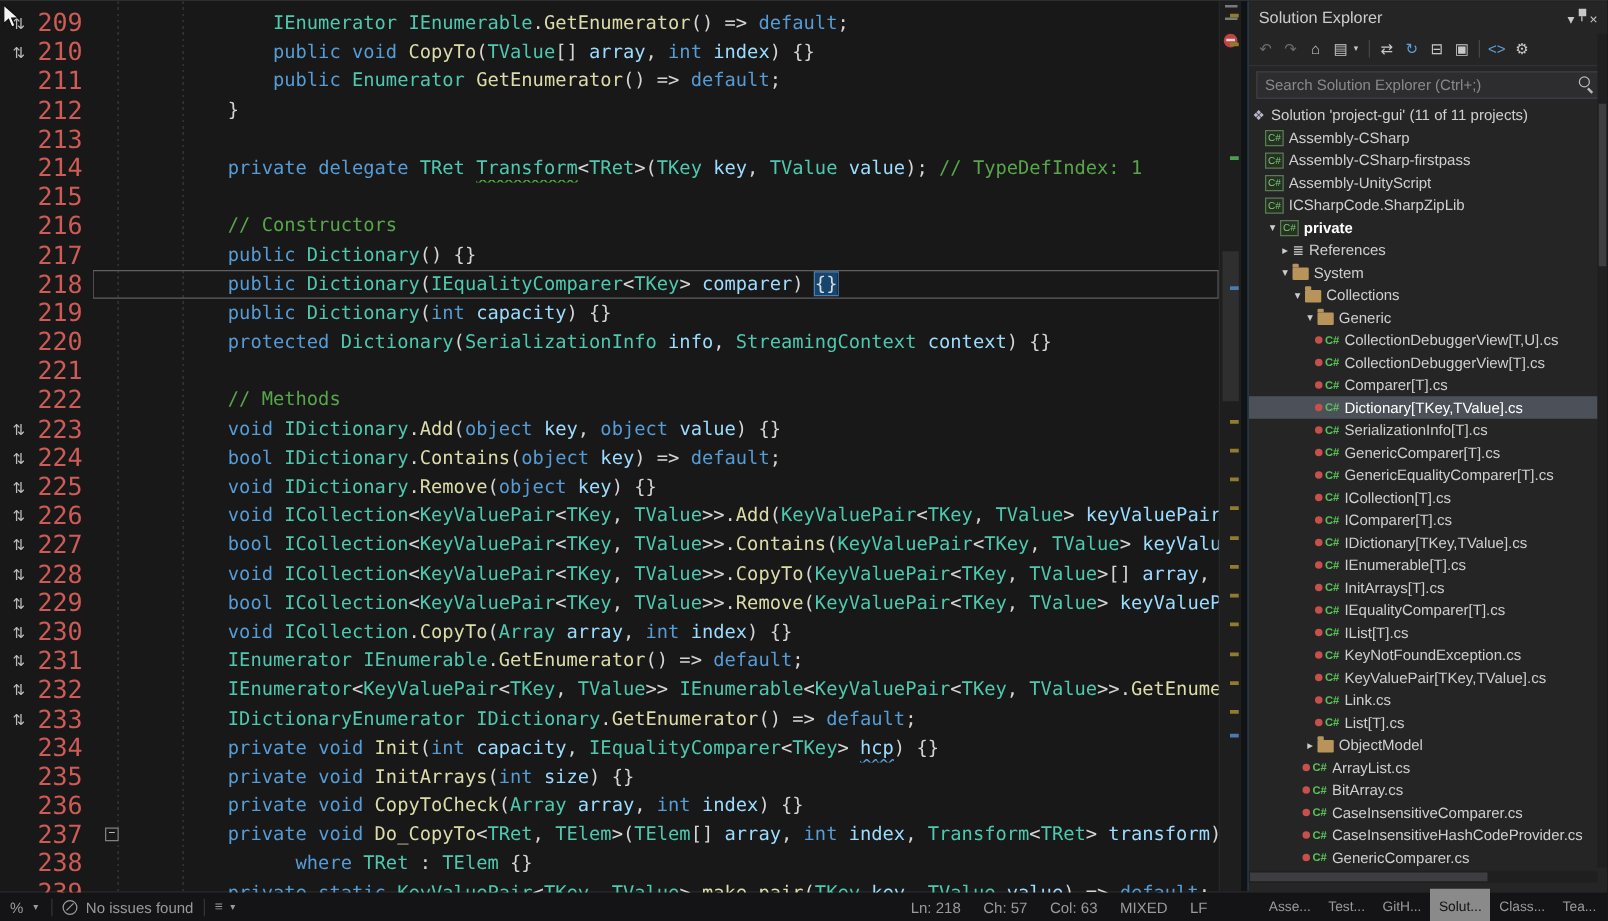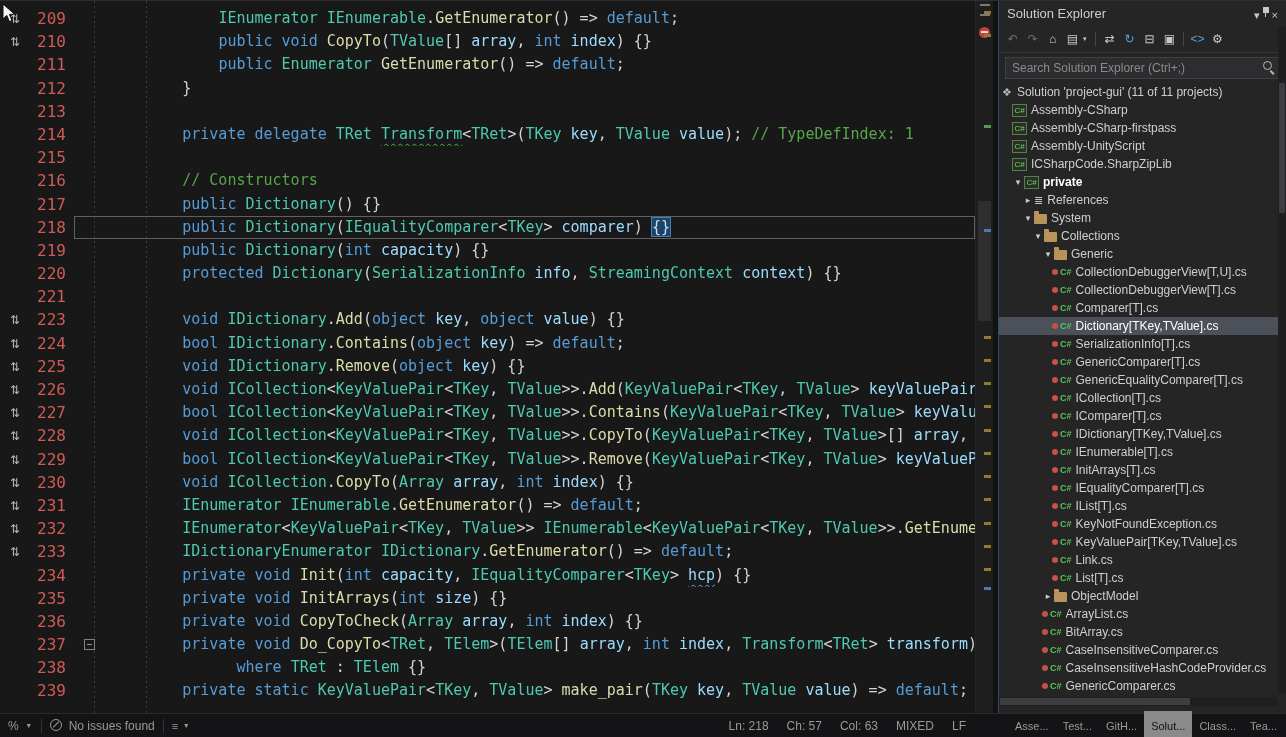--- a/index.html
+++ b/index.html
@@ -9,22 +9,22 @@
 
   
   #editor{position:absolute;left:0;top:0;width:975px;height:713px;background:#181818;overflow:hidden;}
   .guide{position:absolute;top:0;height:713px;width:1px;z-index:0;
          background:repeating-linear-gradient(#3a3a3a 0 2px,transparent 2px 5px);}
   #lines{position:absolute;top:6px;left:0;right:0;z-index:1;}
   .row{display:flex;height:23.2px;line-height:23.2px;font-family:"DejaVu Sans Mono",monospace;
        font-size:15px;white-space:pre;}
   .glyph{width:30px;flex:none;text-align:center;}
   .gi{color:#bcbcbc;font-size:12px;font-family:"DejaVu Sans",sans-serif;}
-  .lnum{width:44px;flex:none;text-align:right;padding-right:8px;box-sizing:border-box;
-        color:#cf5b56;font-size:16px;}
+  .lnum{width:44px;flex:none;text-align:left;padding-right:8px;box-sizing:border-box;
+        color:#cf5b56;font-size:20px;}
   .body{flex:1;display:flex;min-width:0;}
   .row.current .body{box-shadow:inset 0 0 0 1px #5f5f5f;}
   .fold{width:36px;flex:none;position:relative;}
   .foldbox{position:absolute;left:10px;top:6px;width:11px;height:11px;border:1px solid #808080;
            box-sizing:border-box;background:#181818;color:#c0c0c0;font-size:9px;line-height:8px;
            text-align:center;display:block;}
   .code{flex:1;min-width:0;overflow:hidden;color:#d4d4d4;}
   .tk-k{color:#569cd6}.tk-t{color:#4ec9b0}.tk-p{color:#9cdcfe}.tk-m{color:#dcdcaa}
   .tk-c{color:#57a64a}.tk-d{color:#d4d4d4}
   .tk-w{color:#4ec9b0;text-decoration:underline wavy #4fb53c 1px;text-underline-offset:4px;}
@@ -87,21 +87,21 @@
   #phs{position:absolute;left:0;right:8px;bottom:8px;height:9px;background:#1f1f1f;}
   .phthumb{position:absolute;left:1px;top:1px;bottom:1px;width:68%;background:#3e3e42;}
 
   
   #statusbar{position:absolute;left:0;bottom:0;width:1286px;height:24px;background:#141416;
              border-top:1px solid #2a2a2c;box-sizing:border-box;display:flex;align-items:center;
              color:#9a9a9a;font-size:12px;}
   .sb{padding:0 4px 0 8px;}
   .caret{font-size:8px;color:#9a9a9a;padding:0 4px;}
   .sbdiv{width:1px;height:14px;background:#333;margin:0 6px;}
-  .noiss{display:flex;align-items:flex-start;gap:7px;padding:0 2px;}
+  .noiss{display:flex;align-items:center;gap:7px;padding:0 2px;}
   .noiss-icon{width:12px;height:12px;border:1px solid #9a9a9a;border-radius:50%;position:relative;box-sizing:border-box;}
   .noiss-icon::after{content:"";position:absolute;left:1px;top:4.5px;width:8px;height:1px;
                      background:#9a9a9a;transform:rotate(-45deg);}
   .sb-ico{font-size:11px;padding:0 2px;}
   .sb-right{margin-left:auto;display:flex;gap:18px;align-items:center;}
   #wtabs{display:flex;margin-left:42px;margin-right:2px;height:29px;align-items:stretch;}
   .wtab{padding:0 7px;display:flex;align-items:center;font-size:11px;color:#9a9a9a;}
   .wtab.active{background:#8a8a8a;color:#131313;}
   #cursor{position:absolute;left:2px;top:2px;z-index:50;}
 </style>
@@ -120,20 +120,21 @@
         <div class="row"><div class="glyph"></div><div class="lnum">212</div><div class="body"><div class="fold"></div><div class="code"><span class="tk-d">        }</span></div></div></div>
         <div class="row"><div class="glyph"></div><div class="lnum">213</div><div class="body"><div class="fold"></div><div class="code"></div></div></div>
         <div class="row"><div class="glyph"></div><div class="lnum">214</div><div class="body"><div class="fold"></div><div class="code"><span class="tk-d">        </span><span class="tk-k">private</span><span class="tk-d"> </span><span class="tk-k">delegate</span><span class="tk-d"> </span><span class="tk-t">TRet</span><span class="tk-d"> </span><span class="tk-w">Transform</span><span class="tk-d">&lt;</span><span class="tk-t">TRet</span><span class="tk-d">&gt;(</span><span class="tk-t">TKey</span><span class="tk-d"> </span><span class="tk-p">key</span><span class="tk-d">, </span><span class="tk-t">TValue</span><span class="tk-d"> </span><span class="tk-p">value</span><span class="tk-d">); </span><span class="tk-c">// TypeDefIndex: 1</span></div></div></div>
         <div class="row"><div class="glyph"></div><div class="lnum">215</div><div class="body"><div class="fold"></div><div class="code"></div></div></div>
         <div class="row"><div class="glyph"></div><div class="lnum">216</div><div class="body"><div class="fold"></div><div class="code"><span class="tk-d">        </span><span class="tk-c">// Constructors</span></div></div></div>
         <div class="row"><div class="glyph"></div><div class="lnum">217</div><div class="body"><div class="fold"></div><div class="code"><span class="tk-d">        </span><span class="tk-k">public</span><span class="tk-d"> </span><span class="tk-t">Dictionary</span><span class="tk-d">() {}</span></div></div></div>
         <div class="row current"><div class="glyph"></div><div class="lnum">218</div><div class="body"><div class="fold"></div><div class="code"><span class="tk-d">        </span><span class="tk-k">public</span><span class="tk-d"> </span><span class="tk-t">Dictionary</span><span class="tk-d">(</span><span class="tk-t">IEqualityComparer</span><span class="tk-d">&lt;</span><span class="tk-t">TKey</span><span class="tk-d">&gt; </span><span class="tk-p">comparer</span><span class="tk-d">) </span><span class="tk-b">{}</span></div></div></div>
         <div class="row"><div class="glyph"></div><div class="lnum">219</div><div class="body"><div class="fold"></div><div class="code"><span class="tk-d">        </span><span class="tk-k">public</span><span class="tk-d"> </span><span class="tk-t">Dictionary</span><span class="tk-d">(</span><span class="tk-k">int</span><span class="tk-d"> </span><span class="tk-p">capacity</span><span class="tk-d">) {}</span></div></div></div>
         <div class="row"><div class="glyph"></div><div class="lnum">220</div><div class="body"><div class="fold"></div><div class="code"><span class="tk-d">        </span><span class="tk-k">protected</span><span class="tk-d"> </span><span class="tk-t">Dictionary</span><span class="tk-d">(</span><span class="tk-t">SerializationInfo</span><span class="tk-d"> </span><span class="tk-p">info</span><span class="tk-d">, </span><span class="tk-t">StreamingContext</span><span class="tk-d"> </span><span class="tk-p">context</span><span class="tk-d">) {}</span></div></div></div>
         <div class="row"><div class="glyph"></div><div class="lnum">221</div><div class="body"><div class="fold"></div><div class="code"></div></div></div>
+        <div class="row"><div class="glyph"></div><div class="lnum">222</div><div class="body"><div class="fold"></div><div class="code"><span class="tk-d">        </span><span class="tk-c">// Methods</span></div></div></div>
         <div class="row"><div class="glyph"><span class="gi">⇅</span></div><div class="lnum">223</div><div class="body"><div class="fold"></div><div class="code"><span class="tk-d">        </span><span class="tk-k">void</span><span class="tk-d"> </span><span class="tk-t">IDictionary</span><span class="tk-d">.</span><span class="tk-m">Add</span><span class="tk-d">(</span><span class="tk-k">object</span><span class="tk-d"> </span><span class="tk-p">key</span><span class="tk-d">, </span><span class="tk-k">object</span><span class="tk-d"> </span><span class="tk-p">value</span><span class="tk-d">) {}</span></div></div></div>
         <div class="row"><div class="glyph"><span class="gi">⇅</span></div><div class="lnum">224</div><div class="body"><div class="fold"></div><div class="code"><span class="tk-d">        </span><span class="tk-k">bool</span><span class="tk-d"> </span><span class="tk-t">IDictionary</span><span class="tk-d">.</span><span class="tk-m">Contains</span><span class="tk-d">(</span><span class="tk-k">object</span><span class="tk-d"> </span><span class="tk-p">key</span><span class="tk-d">) =&gt; </span><span class="tk-k">default</span><span class="tk-d">;</span></div></div></div>
         <div class="row"><div class="glyph"><span class="gi">⇅</span></div><div class="lnum">225</div><div class="body"><div class="fold"></div><div class="code"><span class="tk-d">        </span><span class="tk-k">void</span><span class="tk-d"> </span><span class="tk-t">IDictionary</span><span class="tk-d">.</span><span class="tk-m">Remove</span><span class="tk-d">(</span><span class="tk-k">object</span><span class="tk-d"> </span><span class="tk-p">key</span><span class="tk-d">) {}</span></div></div></div>
         <div class="row"><div class="glyph"><span class="gi">⇅</span></div><div class="lnum">226</div><div class="body"><div class="fold"></div><div class="code"><span class="tk-d">        </span><span class="tk-k">void</span><span class="tk-d"> </span><span class="tk-t">ICollection</span><span class="tk-d">&lt;</span><span class="tk-t">KeyValuePair</span><span class="tk-d">&lt;</span><span class="tk-t">TKey</span><span class="tk-d">, </span><span class="tk-t">TValue</span><span class="tk-d">&gt;&gt;.</span><span class="tk-m">Add</span><span class="tk-d">(</span><span class="tk-t">KeyValuePair</span><span class="tk-d">&lt;</span><span class="tk-t">TKey</span><span class="tk-d">, </span><span class="tk-t">TValue</span><span class="tk-d">&gt; </span><span class="tk-p">keyValuePair</span></div></div></div>
         <div class="row"><div class="glyph"><span class="gi">⇅</span></div><div class="lnum">227</div><div class="body"><div class="fold"></div><div class="code"><span class="tk-d">        </span><span class="tk-k">bool</span><span class="tk-d"> </span><span class="tk-t">ICollection</span><span class="tk-d">&lt;</span><span class="tk-t">KeyValuePair</span><span class="tk-d">&lt;</span><span class="tk-t">TKey</span><span class="tk-d">, </span><span class="tk-t">TValue</span><span class="tk-d">&gt;&gt;.</span><span class="tk-m">Contains</span><span class="tk-d">(</span><span class="tk-t">KeyValuePair</span><span class="tk-d">&lt;</span><span class="tk-t">TKey</span><span class="tk-d">, </span><span class="tk-t">TValue</span><span class="tk-d">&gt; </span><span class="tk-p">keyValuePair</span></div></div></div>
         <div class="row"><div class="glyph"><span class="gi">⇅</span></div><div class="lnum">228</div><div class="body"><div class="fold"></div><div class="code"><span class="tk-d">        </span><span class="tk-k">void</span><span class="tk-d"> </span><span class="tk-t">ICollection</span><span class="tk-d">&lt;</span><span class="tk-t">KeyValuePair</span><span class="tk-d">&lt;</span><span class="tk-t">TKey</span><span class="tk-d">, </span><span class="tk-t">TValue</span><span class="tk-d">&gt;&gt;.</span><span class="tk-m">CopyTo</span><span class="tk-d">(</span><span class="tk-t">KeyValuePair</span><span class="tk-d">&lt;</span><span class="tk-t">TKey</span><span class="tk-d">, </span><span class="tk-t">TValue</span><span class="tk-d">&gt;[] </span><span class="tk-p">array</span><span class="tk-d">, </span></div></div></div>
         <div class="row"><div class="glyph"><span class="gi">⇅</span></div><div class="lnum">229</div><div class="body"><div class="fold"></div><div class="code"><span class="tk-d">        </span><span class="tk-k">bool</span><span class="tk-d"> </span><span class="tk-t">ICollection</span><span class="tk-d">&lt;</span><span class="tk-t">KeyValuePair</span><span class="tk-d">&lt;</span><span class="tk-t">TKey</span><span class="tk-d">, </span><span class="tk-t">TValue</span><span class="tk-d">&gt;&gt;.</span><span class="tk-m">Remove</span><span class="tk-d">(</span><span class="tk-t">KeyValuePair</span><span class="tk-d">&lt;</span><span class="tk-t">TKey</span><span class="tk-d">, </span><span class="tk-t">TValue</span><span class="tk-d">&gt; </span><span class="tk-p">keyValuePair</span></div></div></div>
         <div class="row"><div class="glyph"><span class="gi">⇅</span></div><div class="lnum">230</div><div class="body"><div class="fold"></div><div class="code"><span class="tk-d">        </span><span class="tk-k">void</span><span class="tk-d"> </span><span class="tk-t">ICollection</span><span class="tk-d">.</span><span class="tk-m">CopyTo</span><span class="tk-d">(</span><span class="tk-t">Array</span><span class="tk-d"> </span><span class="tk-p">array</span><span class="tk-d">, </span><span class="tk-k">int</span><span class="tk-d"> </span><span class="tk-p">index</span><span class="tk-d">) {}</span></div></div></div>
         <div class="row"><div class="glyph"><span class="gi">⇅</span></div><div class="lnum">231</div><div class="body"><div class="fold"></div><div class="code"><span class="tk-d">        </span><span class="tk-t">IEnumerator</span><span class="tk-d"> </span><span class="tk-t">IEnumerable</span><span class="tk-d">.</span><span class="tk-m">GetEnumerator</span><span class="tk-d">() =&gt; </span><span class="tk-k">default</span><span class="tk-d">;</span></div></div></div>
         <div class="row"><div class="glyph"><span class="gi">⇅</span></div><div class="lnum">232</div><div class="body"><div class="fold"></div><div class="code"><span class="tk-d">        </span><span class="tk-t">IEnumerator</span><span class="tk-d">&lt;</span><span class="tk-t">KeyValuePair</span><span class="tk-d">&lt;</span><span class="tk-t">TKey</span><span class="tk-d">, </span><span class="tk-t">TValue</span><span class="tk-d">&gt;&gt; </span><span class="tk-t">IEnumerable</span><span class="tk-d">&lt;</span><span class="tk-t">KeyValuePair</span><span class="tk-d">&lt;</span><span class="tk-t">TKey</span><span class="tk-d">, </span><span class="tk-t">TValue</span><span class="tk-d">&gt;&gt;.</span><span class="tk-m">GetEnumerator</span></div></div></div>

